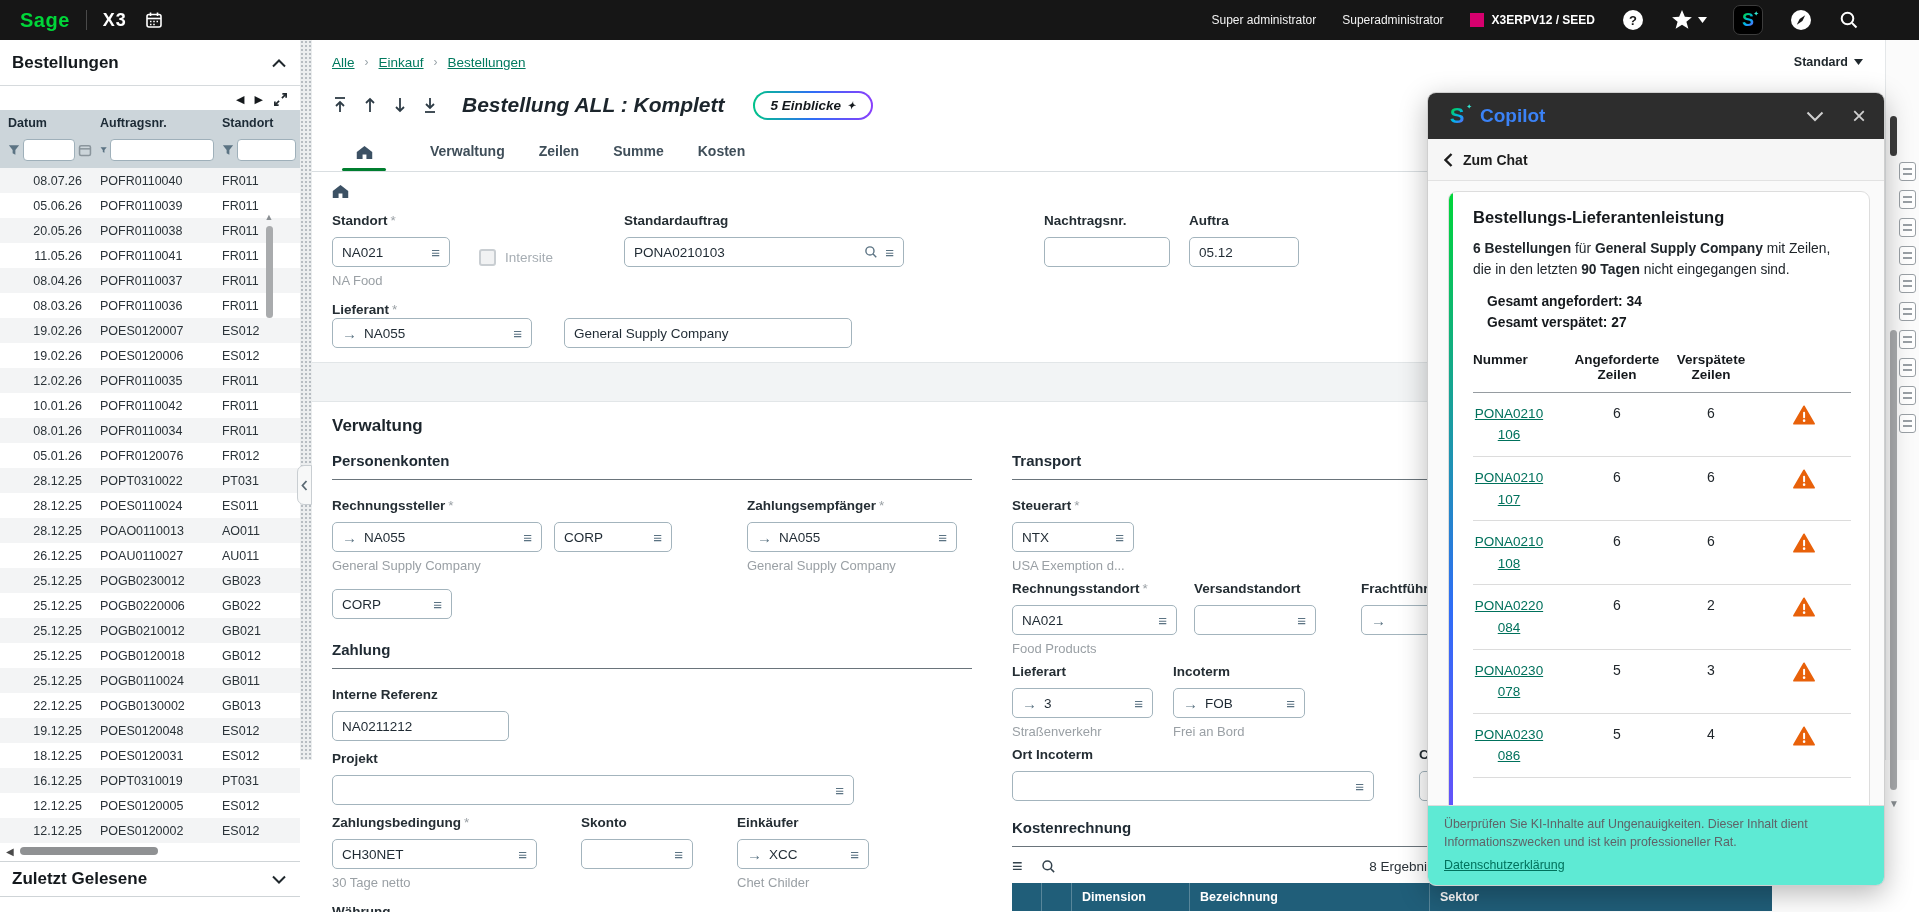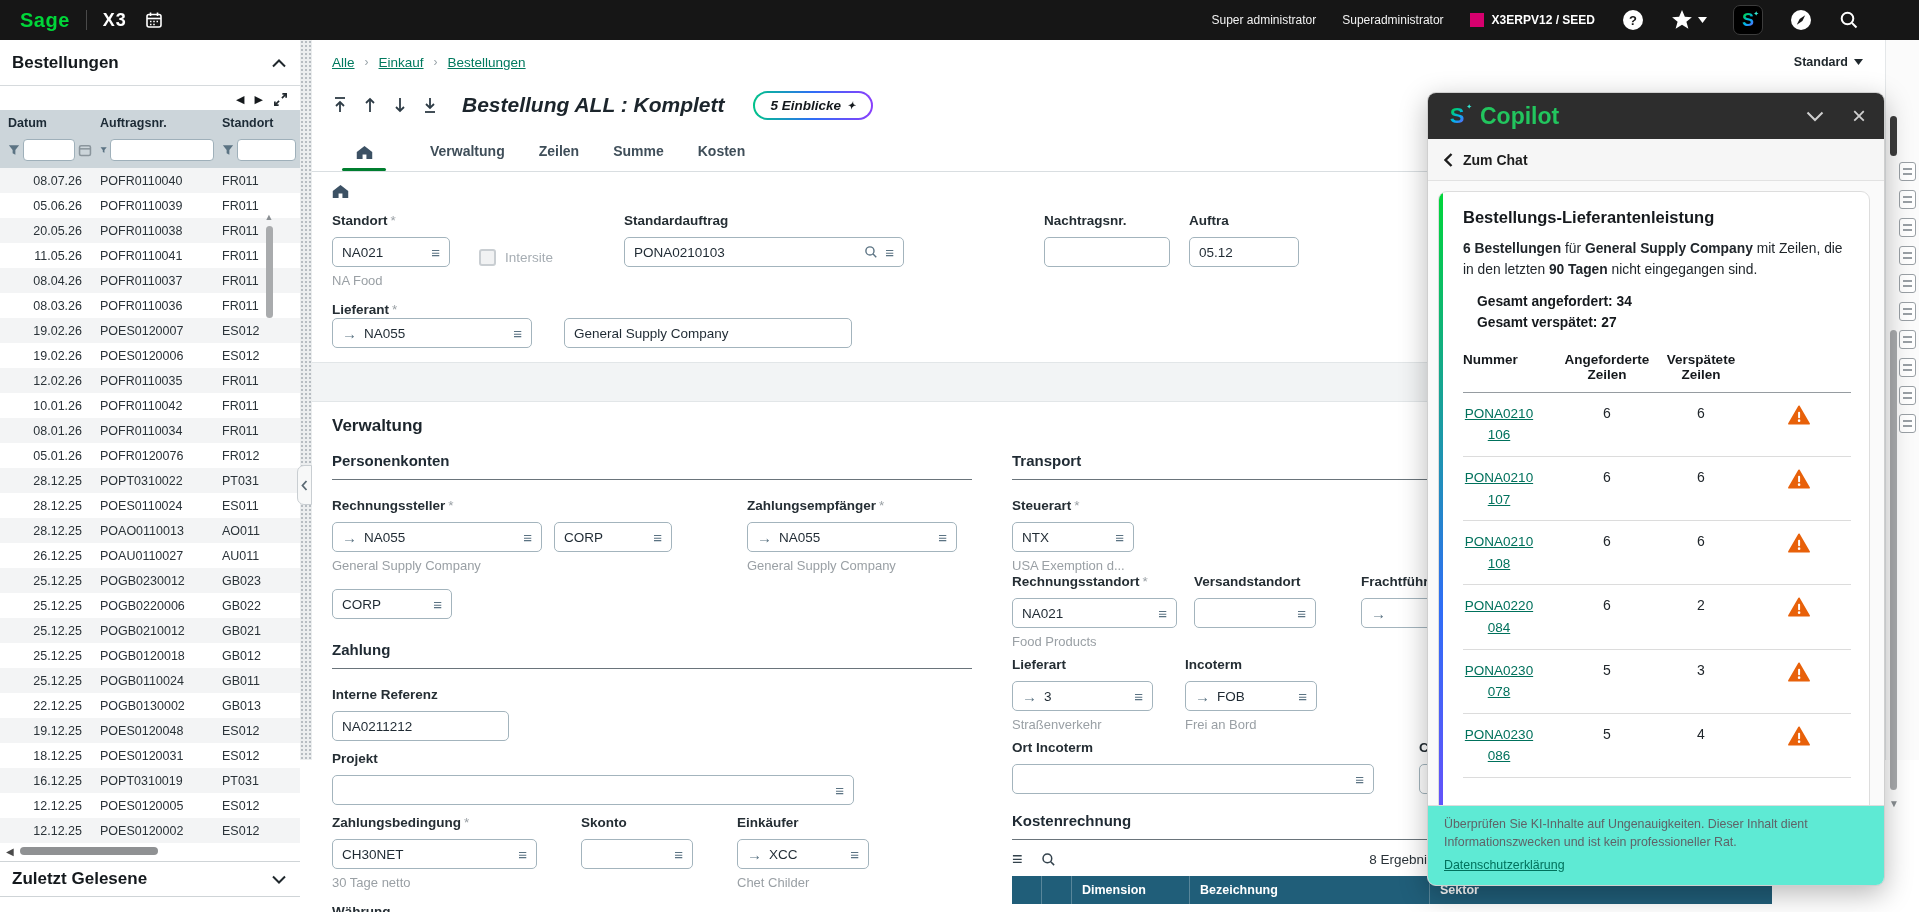--- a/index.html
+++ b/index.html
@@ -120,26 +120,26 @@
   .rail-down{position:absolute;left:3px;top:758px;color:#8a8f93;font-size:10px;}
   .rail-icons{position:absolute;left:13px;top:122px;display:flex;flex-direction:column;gap:9px;}
   .doc-ic{width:17px;height:19px;border:1.5px solid #9aa0a5;border-radius:3px;position:relative;background:#fff;cursor:pointer;}
   .doc-ic::before,.doc-ic::after{content:"";position:absolute;left:3px;right:3px;height:1.5px;background:#9aa0a5;}
   .doc-ic::before{top:5px;} .doc-ic::after{top:10px;}
 
   
   .copilot{position:absolute;left:1427px;top:52px;width:458px;height:794px;background:#fafafa;border:1px solid #cfcfcf;border-radius:9px;box-shadow:0 8px 28px rgba(0,0,0,.28);display:flex;flex-direction:column;overflow:hidden;z-index:50;}
   .cp-head{height:46px;background:#2d2d2d;display:flex;align-items:center;padding:0 18px 0 14px;flex:0 0 46px;}
   .cp-logo{position:relative;width:30px;height:30px;display:flex;align-items:center;justify-content:center;}
-  .cp-title{color:#22c55e;font-size:23px;font-weight:800;margin-left:8px;}
+  .cp-title{color:#3b82f6;font-size:19px;font-weight:800;margin-left:8px;}
   .cp-headics{margin-left:auto;display:flex;align-items:center;gap:28px;color:#cfcfcf;}
   .cp-x{font-size:24px;line-height:1;cursor:pointer;color:#cfcfcf;}
   .cp-sub{height:42px;background:#f6f6f6;border-bottom:1px solid #e2e2e2;display:flex;align-items:center;gap:10px;padding:0 16px;flex:0 0 42px;}
   .cp-back{font-size:14px;font-weight:800;color:#1d1d1d;cursor:pointer;}
-  .cp-body{flex:1 1 auto;overflow:hidden;padding:10px 14px 0 10px;}
+  .cp-body{flex:1 1 auto;overflow:hidden;padding:10px 14px 0 20px;}
   .cp-card{position:relative;background:#fff;border:1px solid #ddd;border-radius:9px;padding:16px 18px 12px 24px;overflow:hidden;min-height:760px;}
   .cp-card::before{content:"";position:absolute;left:0;top:0;bottom:0;width:4px;background:linear-gradient(180deg,#00d639,#2f6df6 55%,#8a3ffc);}
   .cp-card h3{margin:0;font-size:16.5px;font-weight:800;color:#15191d;}
   .cp-para{font-size:13.8px;line-height:1.5;color:#20262b;margin-top:12px;}
   .cp-para .bold{font-weight:800;}
   .cp-totals{margin:12px 0 0 14px;font-size:13.8px;font-weight:800;color:#15191d;line-height:1.5;}
   .cp-table{margin-top:18px;font-size:13.5px;}
   .cp-thead{display:flex;font-weight:800;color:#15191d;padding-bottom:10px;border-bottom:1px solid #969ca1;}
   .cp-row{display:flex;align-items:flex-start;padding:10px 0;border-bottom:1px solid #dcdcdc;}
   .cp-cnum{width:96px;flex:0 0 96px;}
@@ -656,21 +656,21 @@
               </div>
               <span class="hlp">Chet Childer</span>
             </div>
           </div>
           <div class="lbl" style="margin-top:14px;">Währung</div>
         </div>
 
         <div class="col-r">
           <div class="sub">Transport</div>
           <hr class="rule">
-          <div class="grp" style="margin-bottom:1px;">
+          <div class="grp" style="margin-bottom:8px;">
             <span class="lbl"><span>Steuerart</span><span class="req">*</span></span>
             <div class="fld" style="width:122px;">
               <span class="val">NTX</span>
               <span class="ham">≡</span>
             </div>
             <span class="hlp">USA Exemption d...</span>
           </div>
           <div class="frow" style="gap:12px;">
             <div class="grp" style="width:170px;">
               <span class="lbl"><span>Rechnungsstandort</span><span class="req">*</span></span>
@@ -687,21 +687,21 @@
                 <span class="ham">≡</span>
               </div>
             </div>
             <div class="grp" style="width:170px;">
               <span class="lbl">Frachtführer</span>
               <div class="fld" style="width:150px;">
                 <span class="arr">→</span>
               </div>
             </div>
           </div>
-          <div class="frow" style="gap:32px;margin-top:8px;">
+          <div class="frow" style="gap:20px;margin-top:8px;">
             <div class="grp">
               <span class="lbl">Lieferart</span>
               <div class="fld" style="width:141px;">
                 <span class="arr">→</span>
                 <span class="val">3</span>
                 <span class="ham">≡</span>
               </div>
               <span class="hlp">Straßenverkehr</span>
             </div>
             <div class="grp">

